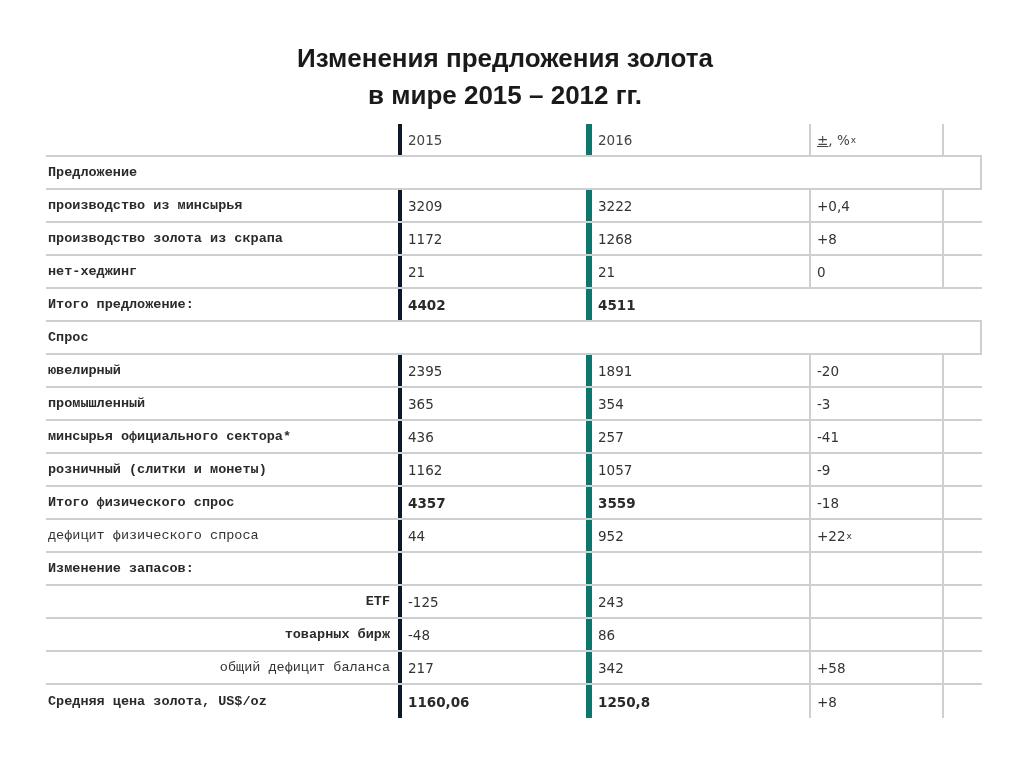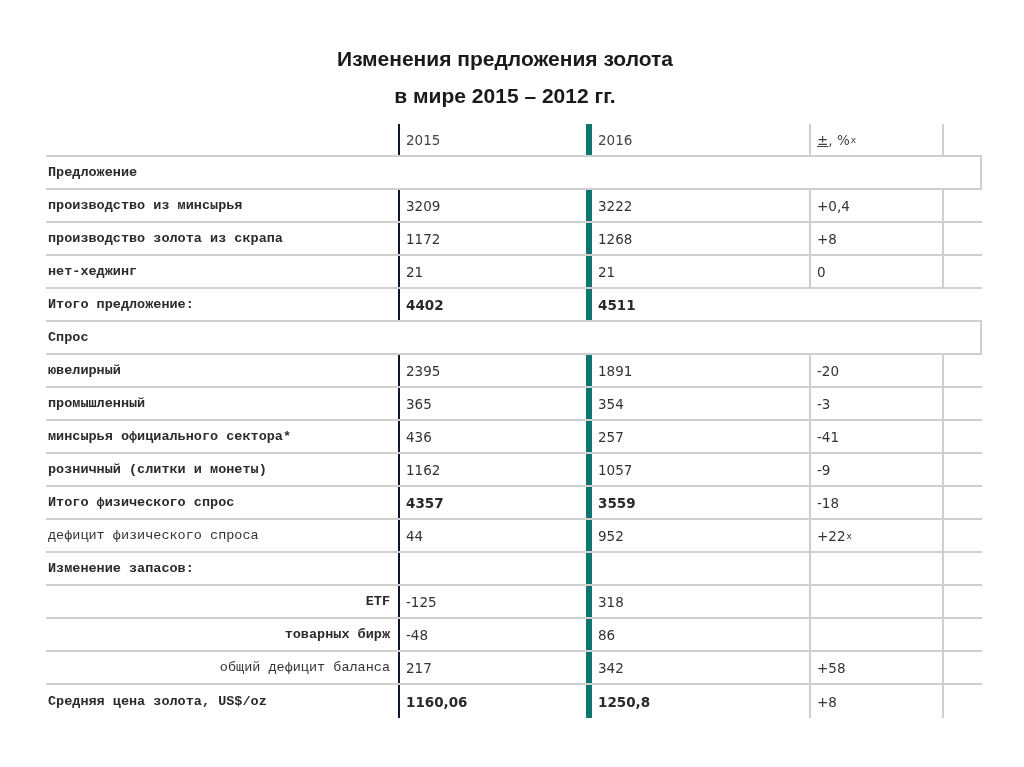--- a/index.html
+++ b/index.html
@@ -1,30 +1,30 @@
 <!DOCTYPE html>
 <html><head>
 <meta charset="utf-8">
 <style>
   html, body { margin:0; padding:0; background:#ffffff; }
   body { width:1024px; height:767px; position:relative; overflow:hidden; }
   .title {
     position:absolute; left:0; top:40px; width:1010px; text-align:center;
-    font-family:"Liberation Sans", sans-serif; font-weight:bold; font-size:21px;
+    font-family:"Liberation Sans", sans-serif; font-weight:bold; font-size:26px;
     line-height:37px; color:#1a1a1a;
   }
   .tbl {
     position:absolute; left:46px; top:124px; width:936px;
     font-family:"DejaVu Sans", sans-serif; font-size:13.5px; color:#333;
   }
   .row { display:flex; height:33px; border-bottom:2px solid #cfcfcf; box-sizing:border-box; }
   .row:last-child { border-bottom:none; }
   .cell { box-sizing:border-box; display:flex; align-items:center; padding-left:6px; white-space:nowrap; }
   .c1 { width:352px; padding-left:2px;font-family:Liberation Mono, monospace; }
-  .c2 { width:188px; border-left:2px solid #0f172a; }
+  .c2 { width:188px; border-left:4px solid #0f172a; }
   .c3 { width:223px; border-left:6px solid #0f766e; }
   .c4 { width:135px; border-left:2px solid #cfcfcf; border-right:2px solid #cfcfcf; }
   .span { width:584px; border-left:none; }
   .span4 { border-right:2px solid #cfcfcf; }
   .b { font-weight:bold; color:#2a2a2a; }
   .r { justify-content:flex-end; padding-right:8px; }
   sup { font-size:9px; vertical-align:6px; margin-left:1px; }
   .u { text-decoration:underline; }
   .hdr { color:#444; }
 </style>
@@ -127,21 +127,21 @@
 
   <div class="row">
     <div class="cell c1 b">Изменение запасов:</div>
     <div class="cell c2"></div>
     <div class="cell c3"></div>
     <div class="cell c4"></div>
   </div>
   <div class="row">
     <div class="cell c1 b r">ETF</div>
     <div class="cell c2">-125</div>
-    <div class="cell c3">318</div>
+    <div class="cell c3">243</div>
     <div class="cell c4"></div>
   </div>
   <div class="row">
     <div class="cell c1 b r">товарных бирж</div>
     <div class="cell c2">-48</div>
     <div class="cell c3">86</div>
     <div class="cell c4"></div>
   </div>
   <div class="row">
     <div class="cell c1 r">общий дефицит баланса</div>

